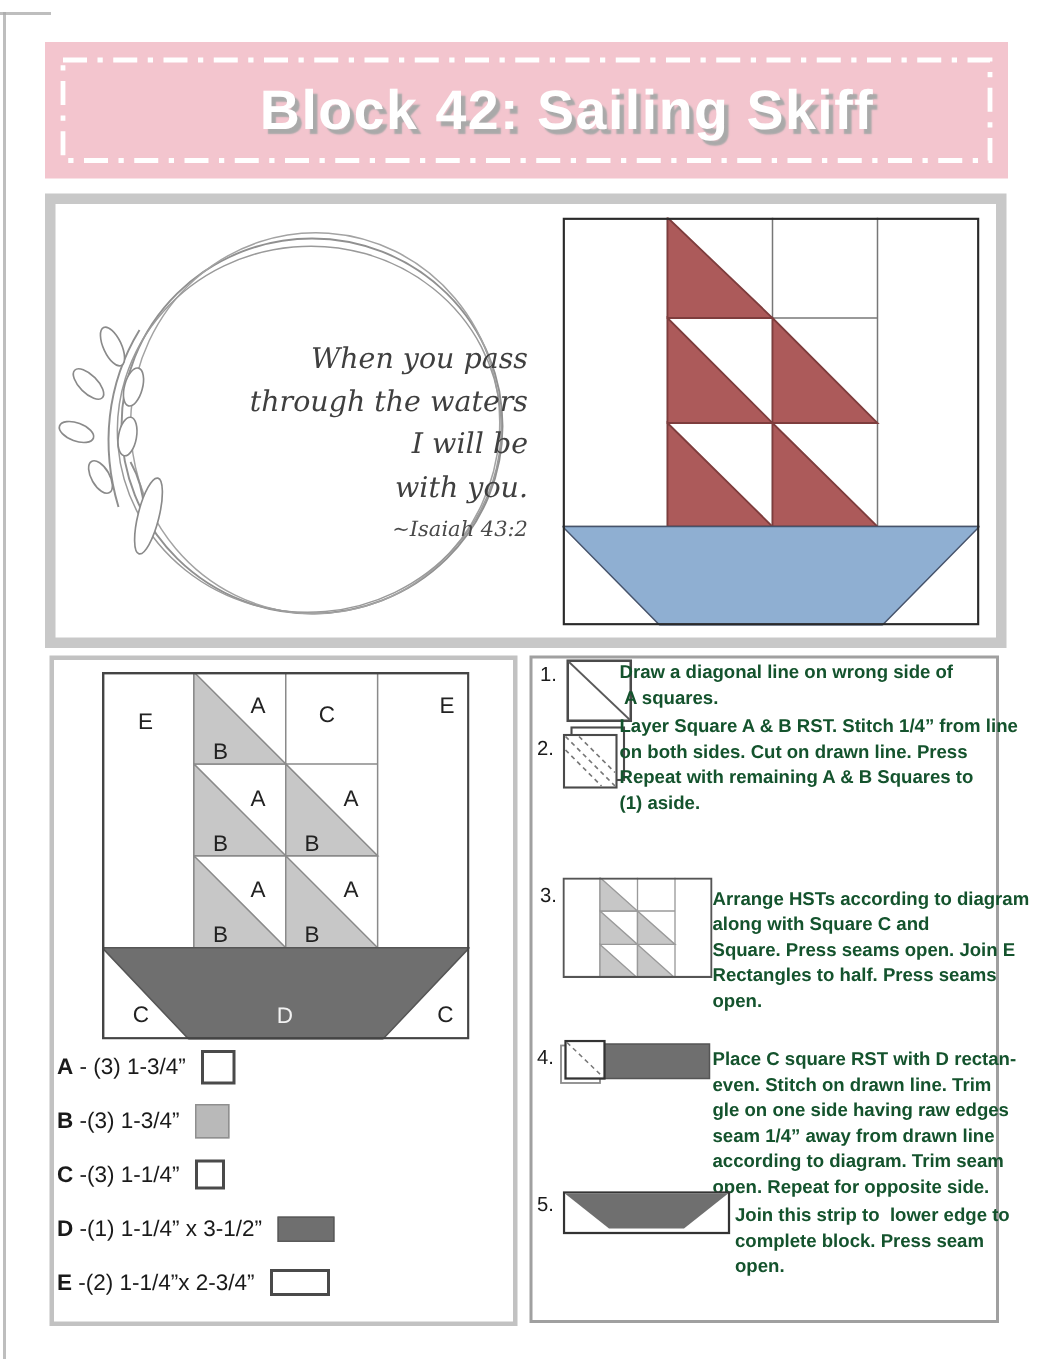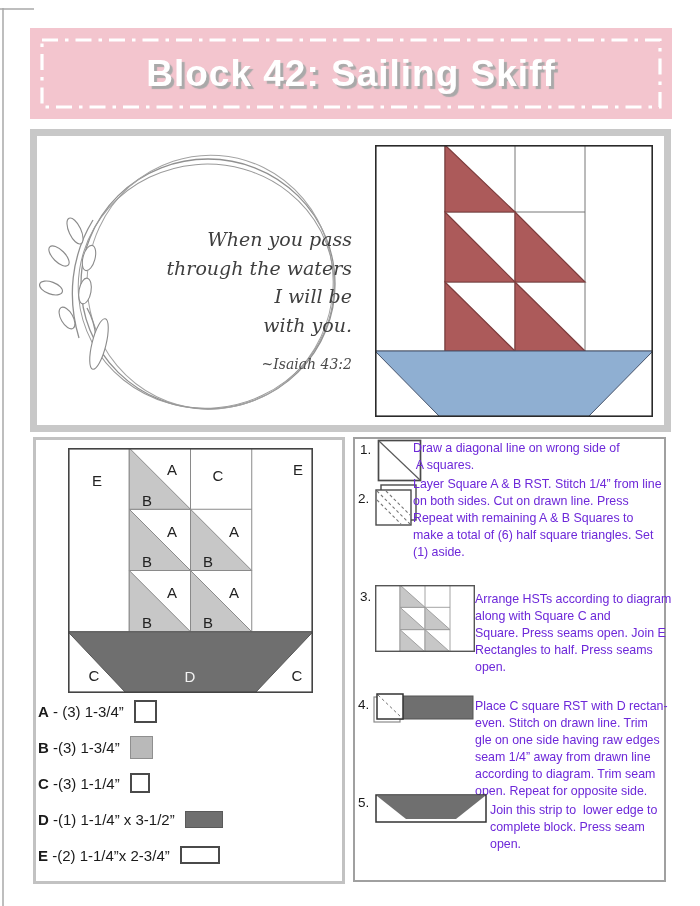--- a/index.html
+++ b/index.html
@@ -7,31 +7,31 @@
         font-family:"Liberation Sans",sans-serif;}
   .edge-v{position:absolute;left:2px;top:8px;width:2px;height:898px;background:#a8a8a8;opacity:.75;}
   .edge-h{position:absolute;left:0;top:8px;width:34px;height:2px;background:#a8a8a8;opacity:.75;}
 
   
   .banner{position:absolute;left:30px;top:28px;width:642px;height:91px;background:#f3c5ce;}
   .banner svg{position:absolute;left:0;top:0;}
   .banner-title{position:absolute;left:0;top:0;width:100%;height:100%;
     display:flex;align-items:center;justify-content:center;
     font-size:37px;font-weight:bold;letter-spacing:1px;color:#ffffff;
-    text-shadow:3px 3px 1px #a9a9a9;}
+    text-shadow:3px 3px 1px #a9a9a9;padding-left:27px;}
 
   
   .top-box{position:absolute;left:30px;top:129px;width:641px;height:303px;
     border:7px solid #c8c8c8;box-sizing:border-box;background:#fff;}
 
   .wreath-svg{position:absolute;left:37px;top:136px;}
   .scripture{position:absolute;left:64px;top:225px;width:288px;text-align:right;
     font-family:"DejaVu Serif",serif;font-style:italic;color:#3f3f3f;
     font-size:19px;line-height:28.5px;}
-  .scripture-attr{font-size:14px;margin-top:11px;color:#4a4a4a;}
+  .scripture-attr{font-size:14px;color:#4a4a4a;}
 
   .boat-svg{position:absolute;left:375px;top:145px;}
 
   
   .panel-bl{position:absolute;left:33px;top:437px;width:312px;height:447px;
     border:3px solid #c2c2c2;box-sizing:border-box;background:#fff;}
   .diagram-svg{position:absolute;left:32px;top:8px;}
   .cut-row{position:absolute;left:2px;height:26px;display:flex;align-items:center;
     font-size:15px;color:#1a1a1a;white-space:pre;}
   .cut-letter{font-weight:bold;}
@@ -39,21 +39,21 @@
   .sw-a{width:23px;height:23px;border:2px solid #4a4a4a;background:#fff;}
   .sw-b{width:23px;height:23px;border:1px solid #8f8f8f;background:#b9b9b9;}
   .sw-c{width:20px;height:20px;border:2px solid #4a4a4a;background:#fff;}
   .sw-d{width:38px;height:17px;border:1px solid #5a5a5a;background:#6f6f6f;}
   .sw-e{width:40px;height:18px;border:2px solid #4a4a4a;background:#fff;}
 
   
   .panel-br{position:absolute;left:353px;top:437px;width:313px;height:445px;
     border:2px solid #a0a0a0;box-sizing:border-box;background:#fff;}
   .step-num{position:absolute;font-size:13.5px;color:#1a1a1a;}
-  .step-text{position:absolute;font-size:12.4px;line-height:16.9px;color:#6d28d9;white-space:pre;}
+  .step-text{position:absolute;font-size:12.4px;line-height:16.9px;color:#14532d;white-space:pre;font-weight:bold;}
   .abs{position:absolute;}
 </style>
 </head>
 <body>
 
 <div class="page">
   <div class="edge-v"></div>
   <div class="edge-h"></div>
 
   <div class="banner">
@@ -189,21 +189,21 @@
     <div class="step-num" style="left:3px;top:52px">2.</div>
     <svg class="abs" style="left:18px;top:44px" width="46" height="46">
       <rect x="8" y="2" width="35" height="35" fill="#ffffff" stroke="#4a4a4a" stroke-width="1.4"></rect>
       <rect x="3" y="7" width="35" height="35" fill="#ffffff" stroke="#4a4a4a" stroke-width="1.4"></rect>
       <g stroke="#777777" stroke-width="1.1" stroke-dasharray="3 2.5">
         <line x1="4" y1="8" x2="37" y2="41"></line>
         <line x1="13" y1="8" x2="37" y2="32"></line>
         <line x1="4" y1="17" x2="28" y2="41"></line>
       </g>
     </svg>
-    <div class="step-text" style="left:58px;top:37px"><div>Layer Square A &amp; B RST. Stitch 1/4” from line</div><div>on both sides. Cut on drawn line. Press</div><div>Repeat with remaining A &amp; B Squares to</div><div>make a total of (6) half square triangles. Set</div><div>(1) aside.</div></div>
+    <div class="step-text" style="left:58px;top:37px"><div>Layer Square A &amp; B RST. Stitch 1/4” from line</div><div>on both sides. Cut on drawn line. Press</div><div>Repeat with remaining A &amp; B Squares to</div><div>(1) aside.</div></div>
 
     <div class="step-num" style="left:5px;top:150px">3.</div>
     <svg class="abs" style="left:20px;top:146px" width="100" height="67" viewBox="0 0 100 67">
       <rect x="0" y="0" width="100" height="67" fill="#ffffff"></rect>
       <g stroke="#9a9a9a" stroke-width="0.9" fill="none">
         <line x1="25" y1="0" x2="25" y2="67"></line>
         <line x1="50" y1="0" x2="50" y2="67"></line>
         <line x1="75" y1="0" x2="75" y2="67"></line>
         <line x1="25" y1="22.3" x2="75" y2="22.3"></line>
         <line x1="25" y1="44.6" x2="75" y2="44.6"></line>

